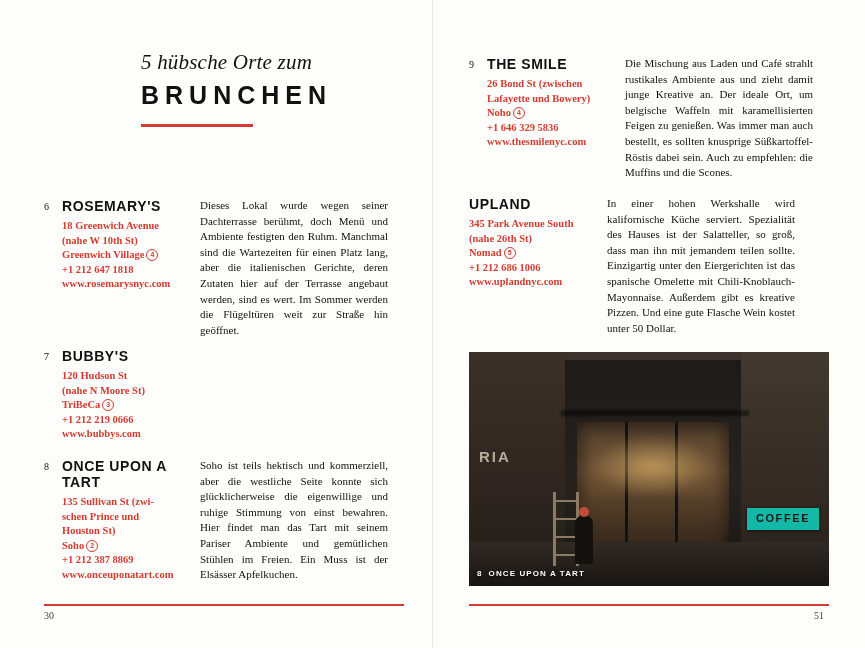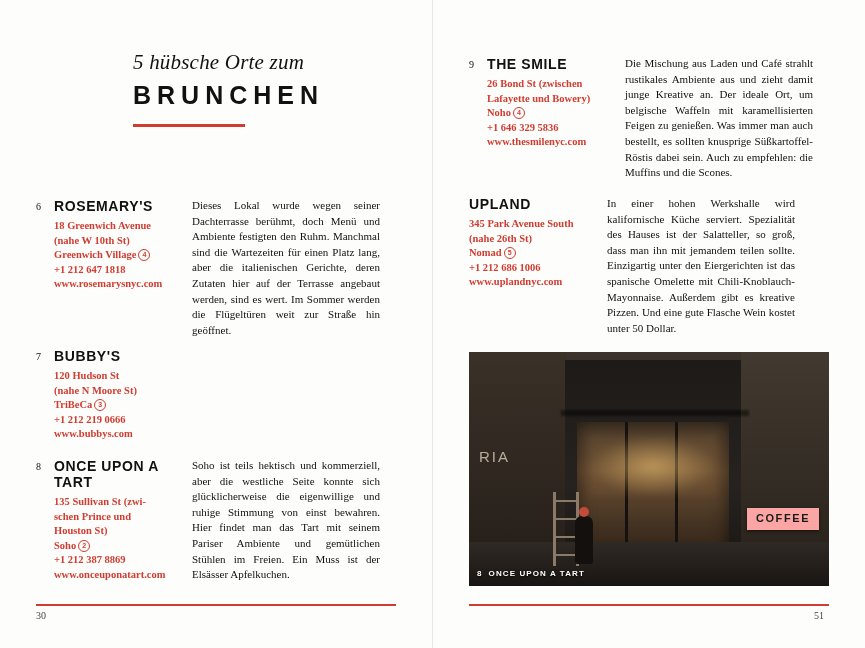--- a/index.html
+++ b/index.html
@@ -25,21 +25,21 @@
     left: 432px;
     top: 0;
     width: 1px;
     height: 648px;
     background: #e8e8e4;
   }
 
   
   .left-page {
     position: absolute;
-    left: 0; top: 0;
+    left: 8px; top: 0;
     width: 432px; height: 648px;
   }
   .right-page {
     position: absolute;
     left: 433px; top: 0;
     width: 432px; height: 648px;
   }
 
   .title-block {
     position: absolute;
@@ -235,21 +235,21 @@
     color: #e6dcc6;
     font-family: "Liberation Sans", sans-serif;
     font-size: 11px;
     letter-spacing: 2.2px;
     font-weight: bold;
   }
   .coffee-sign {
     position: absolute;
     right: 10px; top: 156px;
     width: 72px; height: 22px;
-    background: #fca5a5;
+    background: #14b8a6;
     box-shadow: 0 1px 3px rgba(0,0,0,.6);
   }
   .coffee-text {
     position: absolute;
     left: 0; top: 4px; width: 100%;
     text-align: center;
     color: #1c1a17;
     font-family: "Liberation Sans", sans-serif;
     font-size: 11px;
     letter-spacing: 1.6px;
@@ -261,21 +261,21 @@
     width: 98px; height: 234px;
     background: linear-gradient(180deg,#3a3128 0%,#241d18 100%);
   }
   .left-sign {
     position: absolute;
     left: 10px; top: 96px;
     color: #cfc4ae;
     font-family: "Liberation Sans", sans-serif;
     font-size: 15px;
     letter-spacing: 2px;
-    font-weight: normal;
+    font-weight: bold;
     opacity: .85;
   }
   .right-building {
     position: absolute;
     right: 0; top: 0;
     width: 88px; height: 234px;
     background: linear-gradient(180deg,#423a30 0%,#27201a 100%);
   }
   .sidewalk {
     position: absolute;

